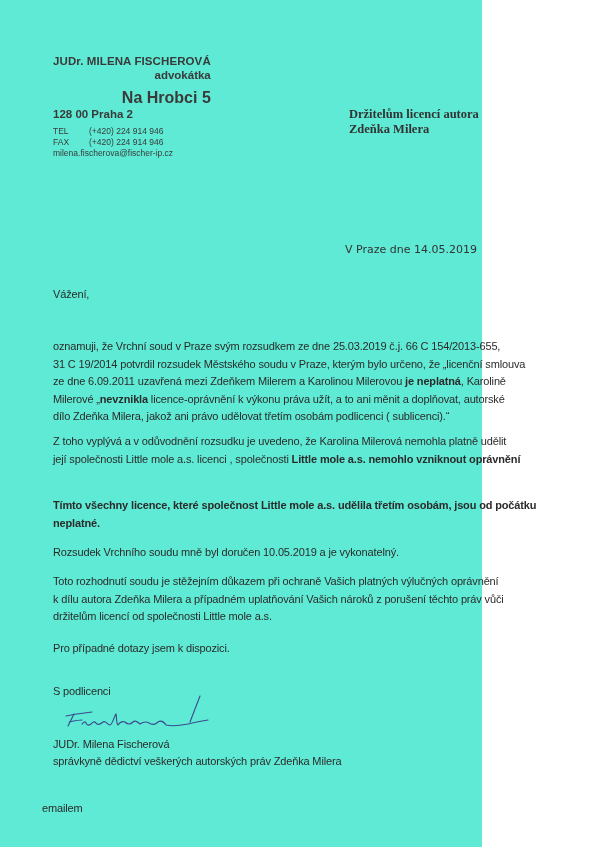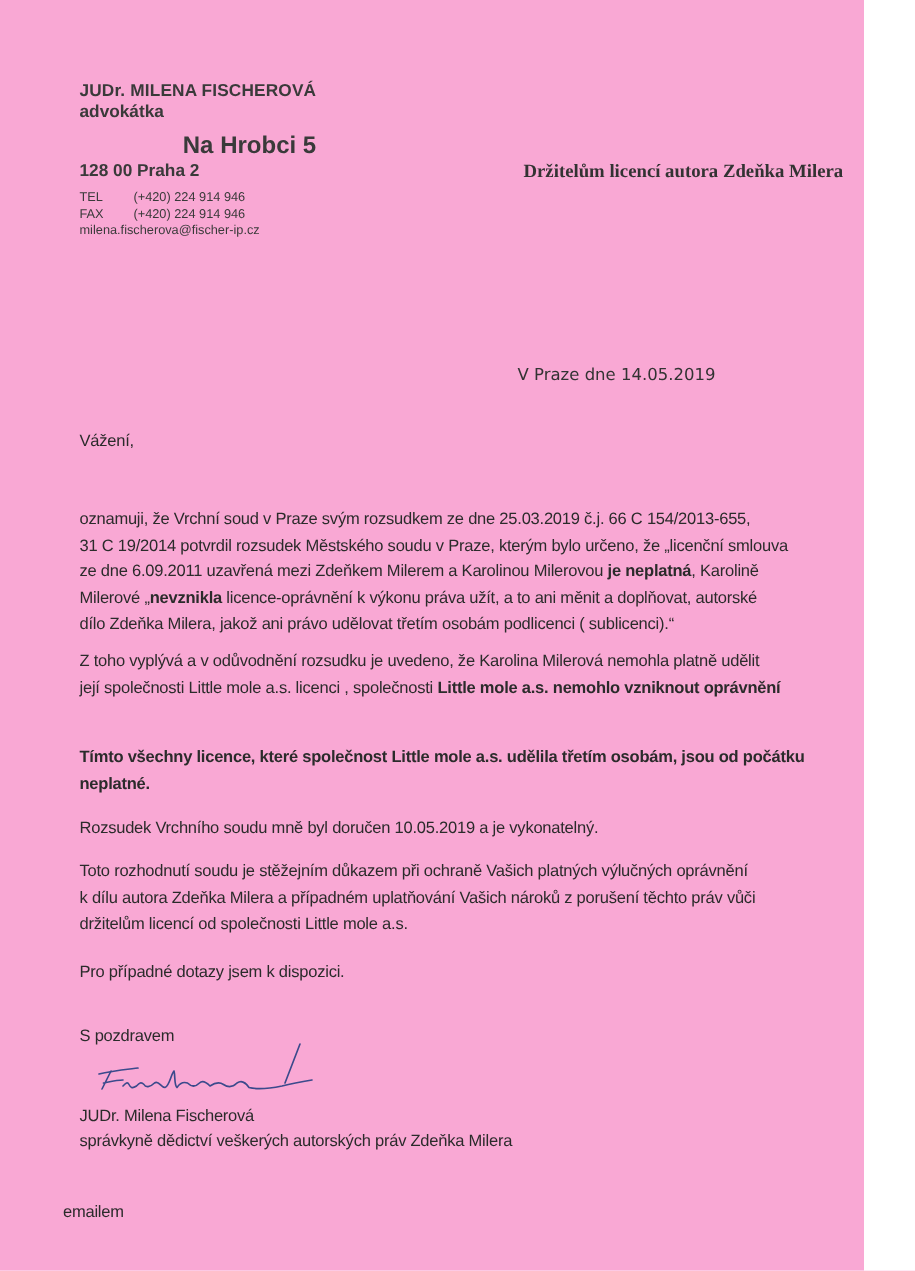--- a/index.html
+++ b/index.html
@@ -1,21 +1,21 @@
 <!DOCTYPE html>
 <html><head>
 <meta charset="utf-8">
 <style>
   html, body { margin: 0; padding: 0; background: #ffffff; }
   body { width: 610px; height: 847px; position: relative; overflow: hidden; color: #222; }
-  .page { position: absolute; left: 0; top: 0; width: 576px; height: 847px; background: #f9a8d4; }
+  .page { position: absolute; left: 0; top: 0; width: 482px; height: 847px; background: #5eead4; }
 
   .letterhead { position: absolute; left: 53px; top: 54px; font-family: "Liberation Sans", sans-serif; color: #3a3a3a; }
   .lh-name { font-size: 11.5px; font-weight: bold; letter-spacing: 0.1px; line-height: 14px; }
-  .lh-role { font-size: 11.5px; font-weight: bold; line-height: 14px; }
+  .lh-role { font-size: 11.5px; font-weight: bold; line-height: 14px; text-align: right; }
   .lh-street { font-size: 16px; font-weight: bold; line-height: 14px; margin-top: 9px; text-align: right; }
   .lh-city { font-size: 11.5px; font-weight: bold; line-height: 14px; margin-top: 2px; }
   .lh-contacts { margin-top: 5px; font-size: 8.5px; line-height: 11px; }
   .lh-row { display: flex; }
   .lh-row .lbl { width: 36px; }
   .lh-email { font-size: 8.5px; line-height: 11px; }
 
   .recipient { position: absolute; left: 349px; top: 107px; font-family: "Liberation Serif", serif; font-weight: bold; font-size: 12.5px; color: #333; }
 
   .date { position: absolute; left: 345px; top: 243px; font-family: "DejaVu Sans", sans-serif; font-size: 11px; color: #333; }
@@ -92,21 +92,21 @@
   <div class="txt p5">
     <p>Toto rozhodnutí soudu je stěžejním důkazem při ochraně Vašich platných výlučných oprávnění</p>
     <p>k dílu autora Zdeňka Milera a případném uplatňování Vašich nároků z porušení těchto práv vůči</p>
     <p>držitelům licencí od společnosti Little mole a.s.</p>
   </div>
 
   <div class="txt p6">
     <p>Pro případné dotazy jsem k dispozici.</p>
   </div>
 
-  <div class="txt closing">S pozdravem</div>
+  <div class="txt closing">S podlicenci</div>
 
   <svg class="signature" viewBox="0 0 150 45">
     <g fill="none" stroke="#3b4a8c" stroke-width="1.1" stroke-linecap="round" stroke-linejoin="round">
       <path d="M6 24 C 14 22, 24 21, 32 20"></path>
       <path d="M8 34 C 10 30, 12 26, 14 22 M 9 30 C 14 29, 18 28, 22 28"></path>
       <path d="M22 32 C 24 30, 25 29, 26 31 C 27 33, 28 34, 31 32 C 33 30, 34 29, 36 31 C 37 33, 40 33, 43 30 C 46 28, 47 33, 50 33 C 53 32, 54 24, 56 22 C 57 26, 56 31, 58 33 C 60 30, 62 29, 65 30 C 67 32, 70 33, 73 30 C 75 28, 78 30, 80 32 C 83 30, 86 29, 89 31 C 92 33, 95 33, 98 30 C 101 28, 104 30, 106 33 C 110 34, 118 34, 128 32 C 136 30, 142 29, 148 28"></path>
       <path d="M140 4 C 137 12, 133 22, 130 30"></path>
     </g>
   </svg>
 

